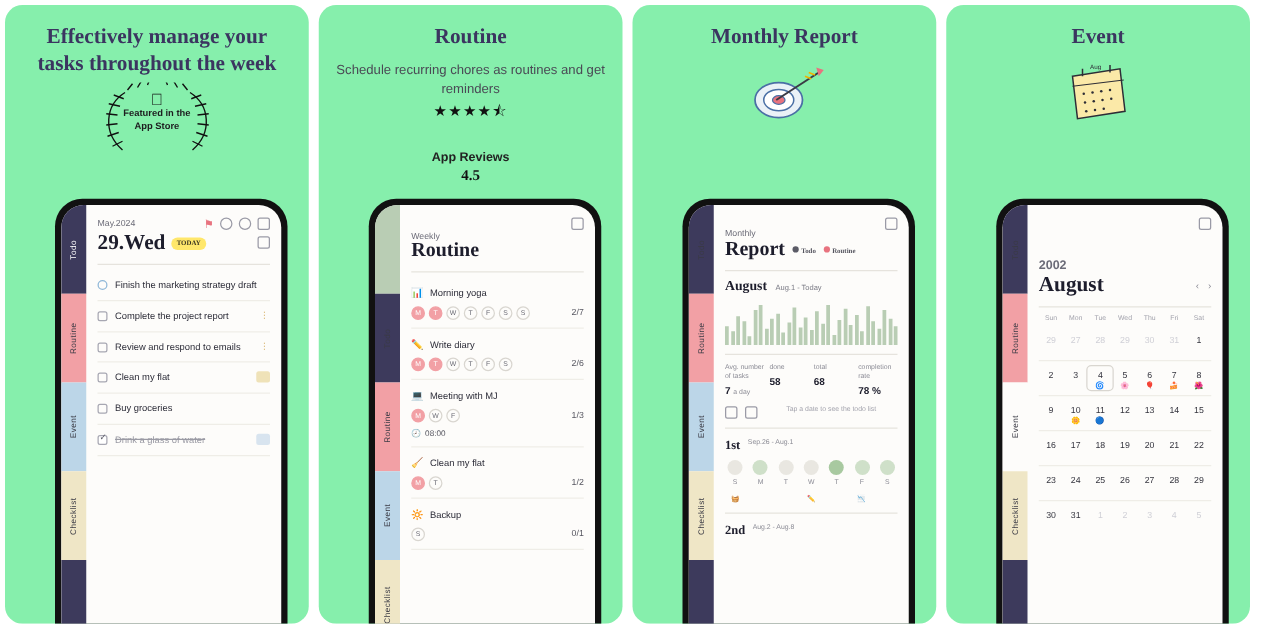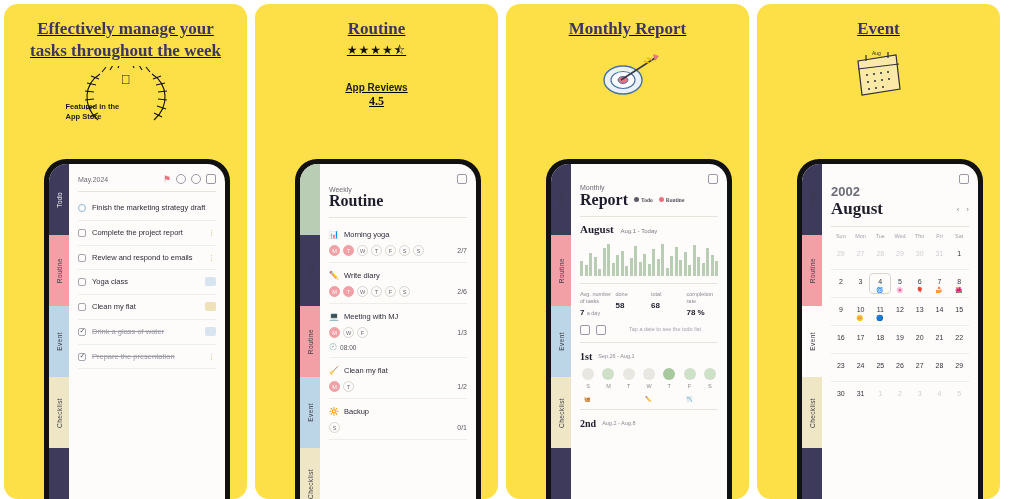--- a/index.html
+++ b/index.html
@@ -12,25 +12,24 @@
   .gallery {
     display: flex;
     gap: 8px;
     padding: 4px 4px 0 4px;
     height: 499px;
   }
   .panel {
     position: relative;
     width: 243px;
     height: 495px;
-    background: #fde047;
+    background: #86efac;
     border-radius: 14px;
     overflow: hidden;
     flex: 0 0 243px;
-    text-decoration: underline;
   }
   .panel-head { padding: 14px 14px 0 14px; text-align: center; }
   .panel-title {
     font-family: "Liberation Serif", serif;
     font-weight: bold;
     color: #3b3560;
     font-size: 17px;
     line-height: 1.28;
   }
   .panel-sub {
@@ -44,22 +43,22 @@
     height: 62px;
     display: flex;
     align-items: center;
     justify-content: center;
     margin-top: 4px;
   }
   
   .laurel { position: relative; width: 120px; height: 62px; }
   .laurel svg { position: absolute; left: 0; top: 0; }
   .laurel .ltext {
-    position: absolute; left: 0; right: 0; top: 36px;
-    text-align: left;
+    position: absolute; left: 0; right: 0; top: 20px;
+    text-align: center;
     font-size: 7.5px; font-weight: bold; color: #1d1d1f;
     line-height: 1.35;
   }
   .laurel .apple {
     position: absolute; left: 0; right: 0; top: 6px;
     text-align: center; font-size: 13px; color: #111;
   }
   
   .rating { text-align: center; }
   .stars { font-size: 12px; letter-spacing: 1px; color: #111; }
@@ -190,31 +189,31 @@
   }
   .rep-month small { font-family: "Liberation Sans", sans-serif; font-weight: normal; font-size: 6px; color: #7a7a84; margin-left: 4px; }
   .bars { display: flex; align-items: flex-end; gap: 1.5px; height: 34px; margin-top: 7px; }
   .bars i { flex: 1; background: #b9cdb4; display: block; }
   .stat-row { display: flex; margin-top: 7px; gap: 4px; }
   .stat { flex: 1; }
   .stat .lbl { font-size: 5.5px; color: #8a8a94; line-height: 1.25; }
   .stat .val { font-size: 8px; font-weight: bold; color: #1d1d2c; margin-top: 3px; }
   .stat .val small { font-weight: normal; font-size: 5.5px; color: #8a8a94; }
   .tapnote { font-size: 5.5px; color: #a2a2ac; text-align: center; margin-top: 8px; line-height: 1.3; }
-  .week-band { display: flex; align-items: center; gap: 6px; margin-top: 8px; }
+  .week-band { display: flex; gap: 6px; margin-top: 8px; }
   .w-title { font-family: "Liberation Serif", serif; font-weight: bold; font-size: 10px; color: #1d1d2c; }
   .w-sub { font-size: 5.5px; color: #8a8a94; }
   .dayline { display: flex; gap: 4px; align-items: flex-end; margin-top: 6px; }
   .dayline .d { flex: 1; text-align: center; font-size: 5.5px; color: #8a8a94; }
   .bub { width: 12px; height: 12px; border-radius: 50%; margin: 0 auto 3px auto; background: #e9e7e1; }
   .bub.g1 { background: #cfe0c9; }
   .bub.g2 { background: #a8c9a0; }
 
   
-  .cal-year { font-size: 13px; color: #6c6c78; font-weight: bold; }
+  .cal-year { font-size: 10px; color: #6c6c78; font-weight: bold; margin-top: 23px; }
   .cal-month {
     font-family: "Liberation Serif", serif;
     font-size: 17px; font-weight: bold; color: #1d1d2c;
   }
   .cal-nav { margin-left: auto; display: flex; gap: 7px; color: #8a8a94; font-size: 8px; }
   .cal-grid { display: grid; grid-template-columns: repeat(7, 1fr); row-gap: 4px; margin-top: 6px; }
   .cal-grid .dow { font-size: 5.5px; color: #a2a2ac; text-align: center; padding-bottom: 3px; }
   .cal-cell { text-align: center; font-size: 7px; color: #33333d; padding: 4px 0 8px 0; position: relative; }
   .cal-cell.mut { color: #cfcfd6; }
   .cal-cell.sel { outline: 1px solid #d9d6d0; border-radius: 3px; }
@@ -270,64 +269,64 @@
         <div class="content">
           <div class="c-toprow">
             <div class="c-small">May.2024</div>
             <div class="icon-row">
               <span style="font-size:9px;color:#e8737f;">⚑</span>
               <span class="mini-ico"></span>
               <span class="mini-ico"></span>
               <span class="mini-sq"></span>
             </div>
           </div>
+          <div class="c-date">
+            <span>29.Wed</span>
+            <span class="pill-today">TODAY</span>
+            <span style="margin-left:auto;" class="mini-sq"></span>
+          </div>
           <div class="rule"></div>
 
           <div class="trow">
             <span class="cbox circ"></span>
             <span class="txt">Finish the marketing strategy draft</span>
           </div>
           <div class="trow">
             <span class="cbox"></span>
             <span class="txt">Complete the project report</span>
             <span class="dots">⋮</span>
           </div>
           <div class="trow">
             <span class="cbox"></span>
             <span class="txt">Review and respond to emails</span>
             <span class="dots">⋮</span>
           </div>
           <div class="trow">
             <span class="cbox"></span>
-            <span class="txt">Yoga class</span>
-            <span class="tag-ico"></span>
+            <span class="txt">Clean my flat</span>
+            <span class="tag-ico y"></span>
           </div>
           <div class="trow">
             <span class="cbox"></span>
-            <span class="txt">Clean my flat</span>
-            <span class="tag-ico y"></span>
+            <span class="txt">Buy groceries</span>
           </div>
           <div class="trow">
             <span class="cbox checked"></span>
             <span class="txt strike">Drink a glass of water</span>
             <span class="tag-ico"></span>
           </div>
-          <div class="trow">
-            <span class="cbox checked"></span>
-            <span class="txt strike">Prepare the presentation</span>
-            <span class="dots">⋮</span>
-          </div>
         </div>
       </div>
     </div>
   </div>
 
   <div class="panel">
     <div class="panel-head">
       <div class="panel-title">Routine</div>
+      <div class="panel-sub">Schedule recurring chores as routines and get reminders</div>
     </div>
     <div class="badge-area">
       <div class="rating">
         <div class="stars">★★★★⯪</div>
         <div class="rev-label">App Reviews</div>
         <div class="rev-score">4.5</div>
       </div>
     </div>
 
     <div class="phone">

